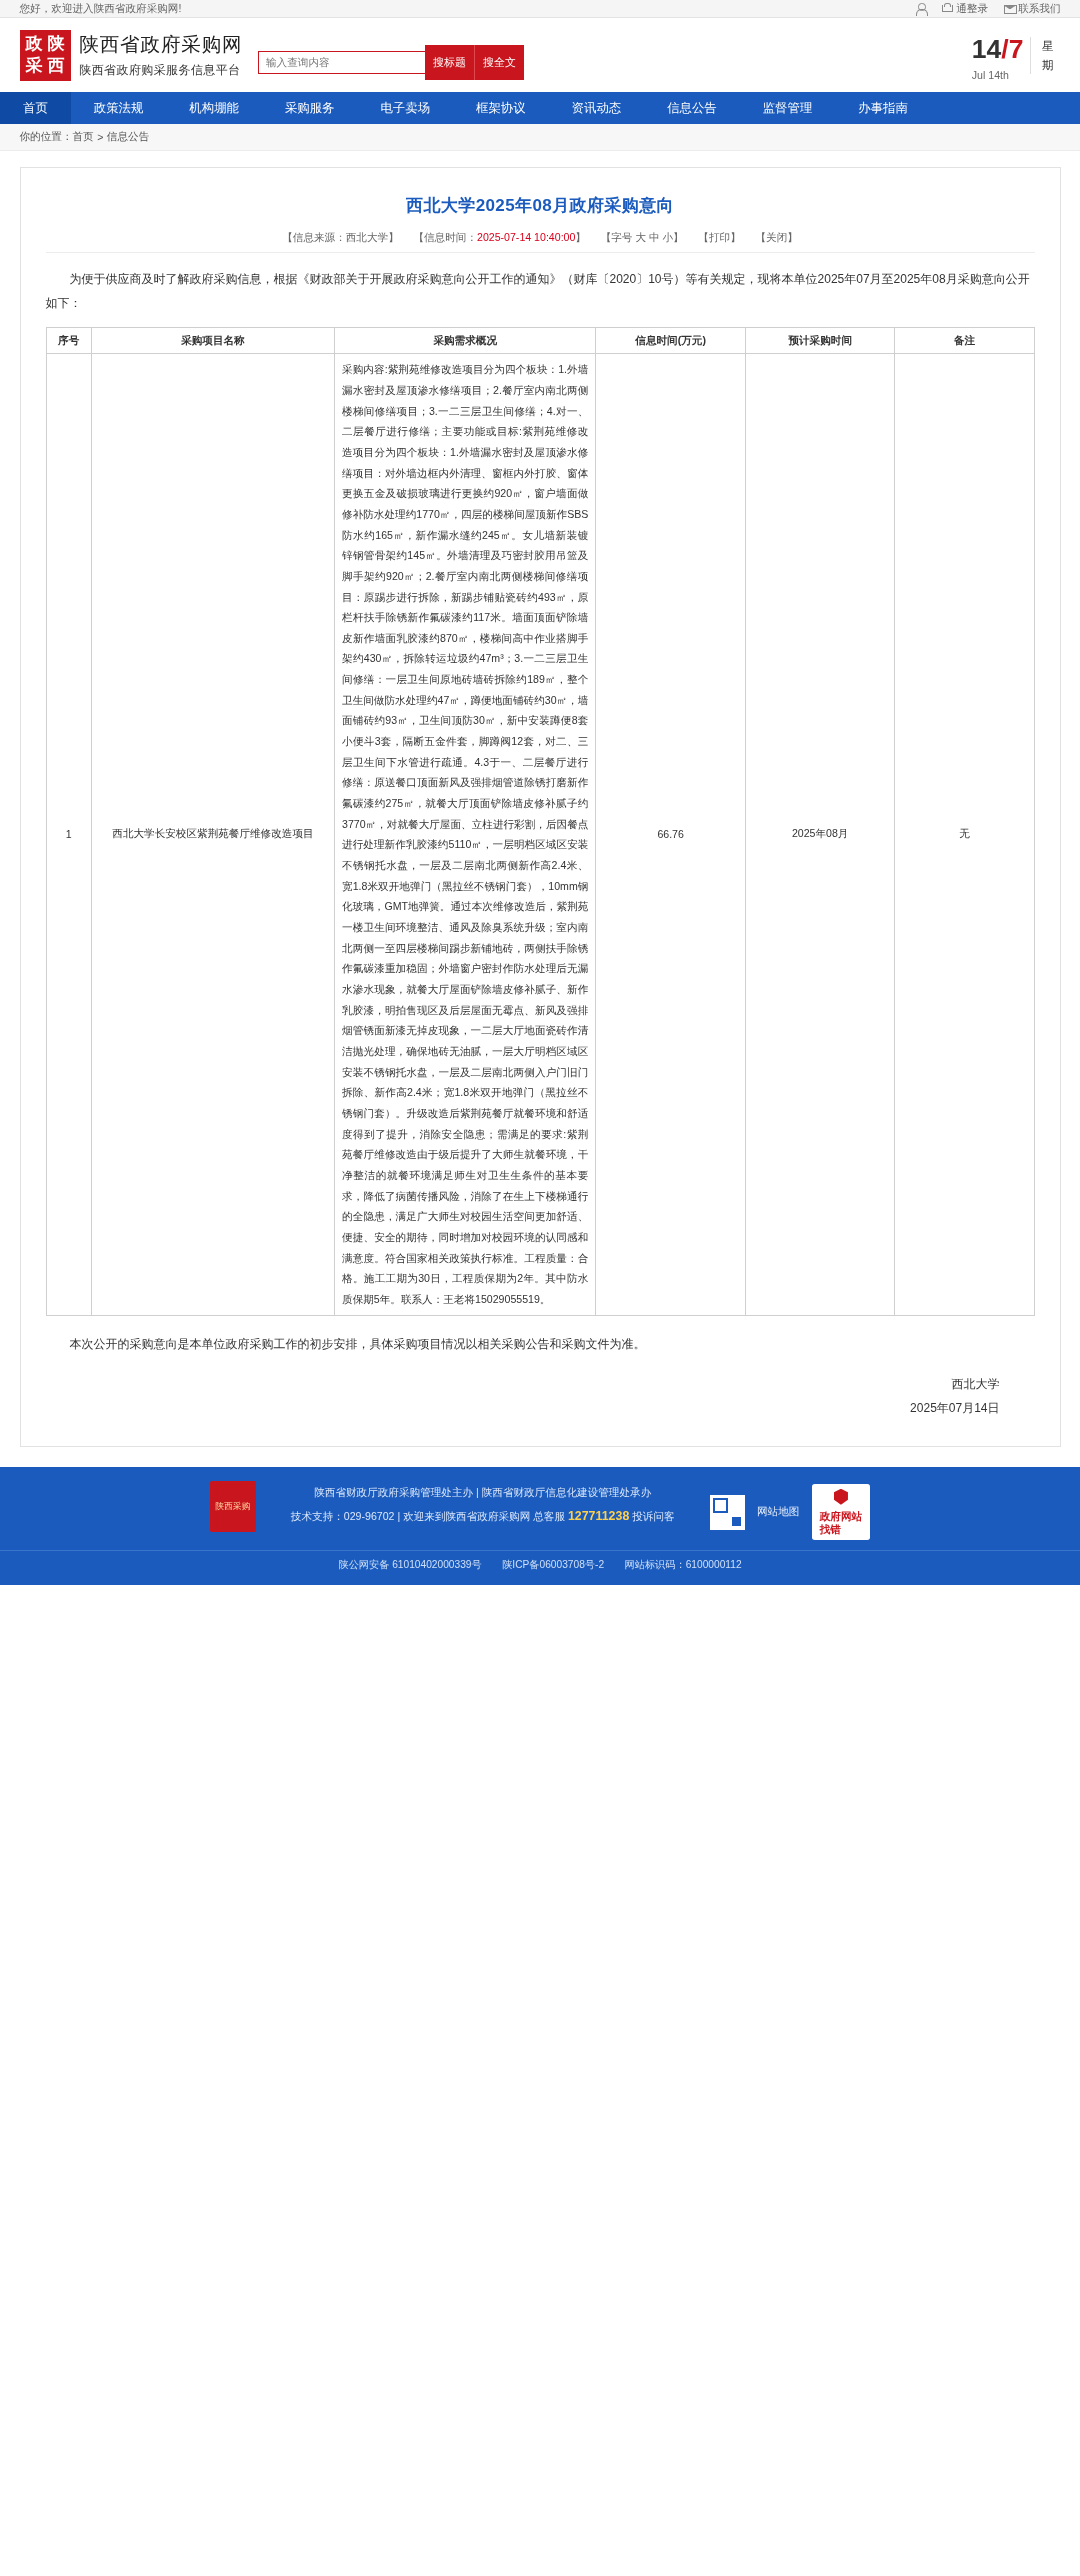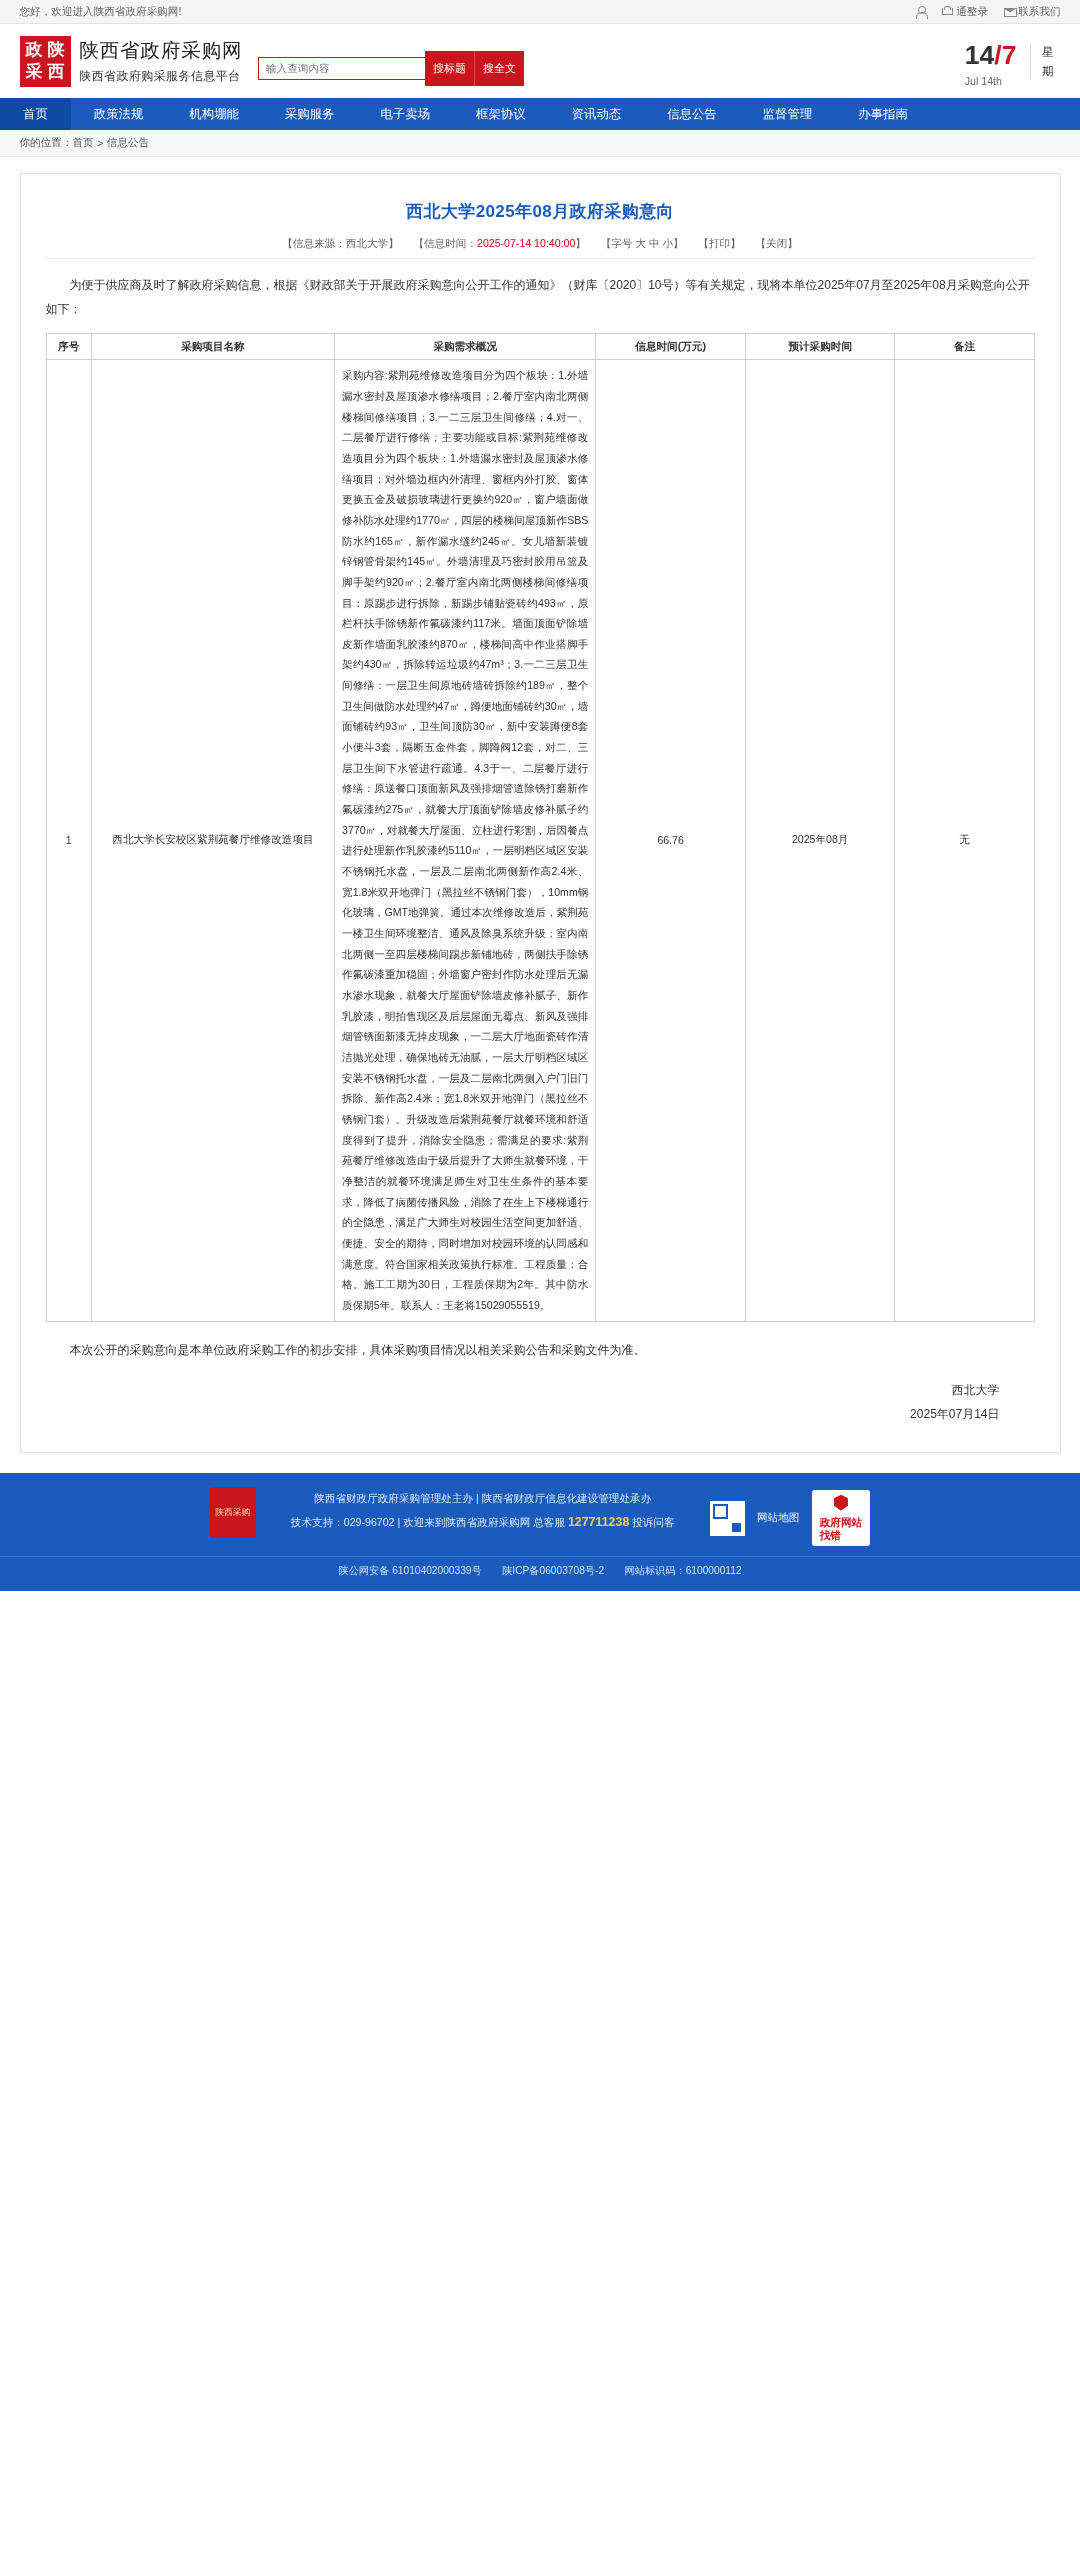--- a/index.html
+++ b/index.html
@@ -7,21 +7,21 @@
     font-family: "Liberation Sans", "DejaVu Sans", sans-serif;
     background: #ffffff;
     width: 1080px;
     color: #333;
     font-size: 11.5px;
   }
   .page { width: 1080px; margin: 0 auto; position: relative; }
 
   
   .topbar {
-    height: 24px;
+    height: 18px;
     background: #f5f5f5;
     border-bottom: 0.9px solid #e3e3e3;
     display: flex;
     align-items: center;
     justify-content: space-between;
     padding: 0 19.5px;
     font-size: 10.6px;
     color: #666;
   }
   .topbar .right { display: flex; align-items: center; gap: 16px; }
@@ -77,21 +77,21 @@
     padding: 0 8px;
     background: #c9161e;
     color: #fff;
     border: none;
     font-size: 11px;
     cursor: pointer;
     margin-left: -0.9px;
   }
   .search-btn + .search-btn { margin-left: 0; border-left: 0.9px solid #e0484f; }
 
-  .date-block { position: absolute; right: 26.5px; top: 17.7px; display:flex; align-items: flex-start; gap: 14px;}
+  .date-block { position: absolute; right: 26.5px; top: 17.7px; display:flex; align-items: flex-start; gap: 7px;}
   .date-main { font-size: 26.5px; color: #333; font-weight: bold; line-height: 1;}
   .date-main .sl { color:#c9161e; }
   .date-sub { font-size: 10.6px; color: #666; margin-top: 7px;}
   .weekday { font-size: 11.5px; color:#333; margin-top:1.8px; border-left:0.9px solid #ddd; padding-left:10.6px; line-height:1.6;}
 
   
   .nav {
     height: 32px;
     background: #1a5bbd;
     display: flex;

